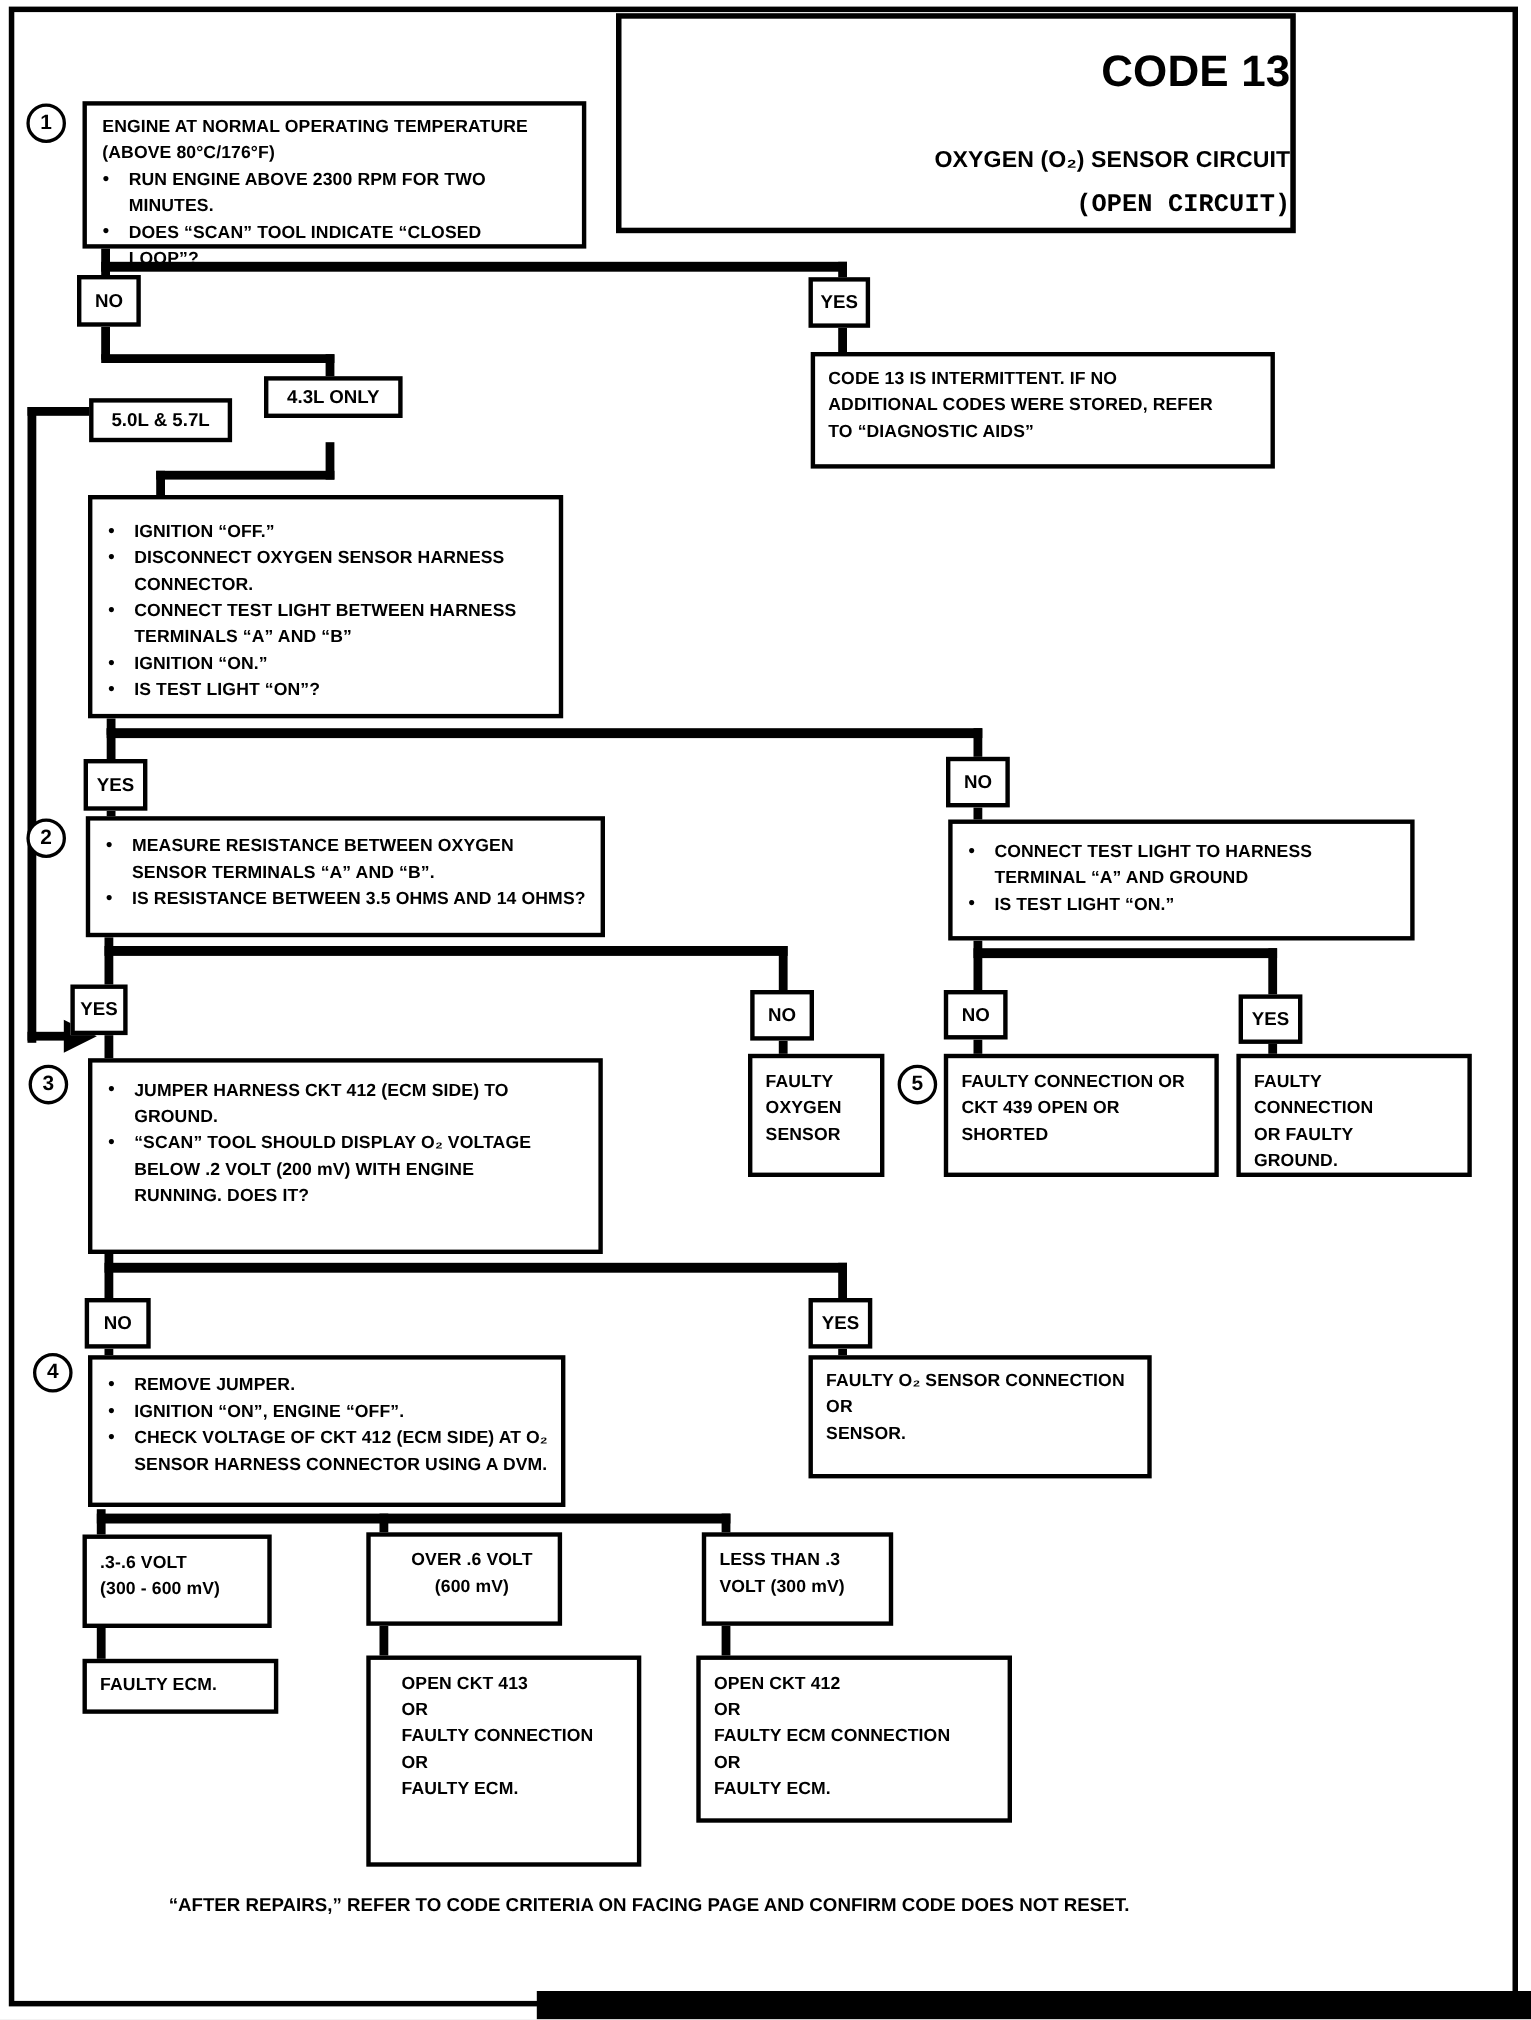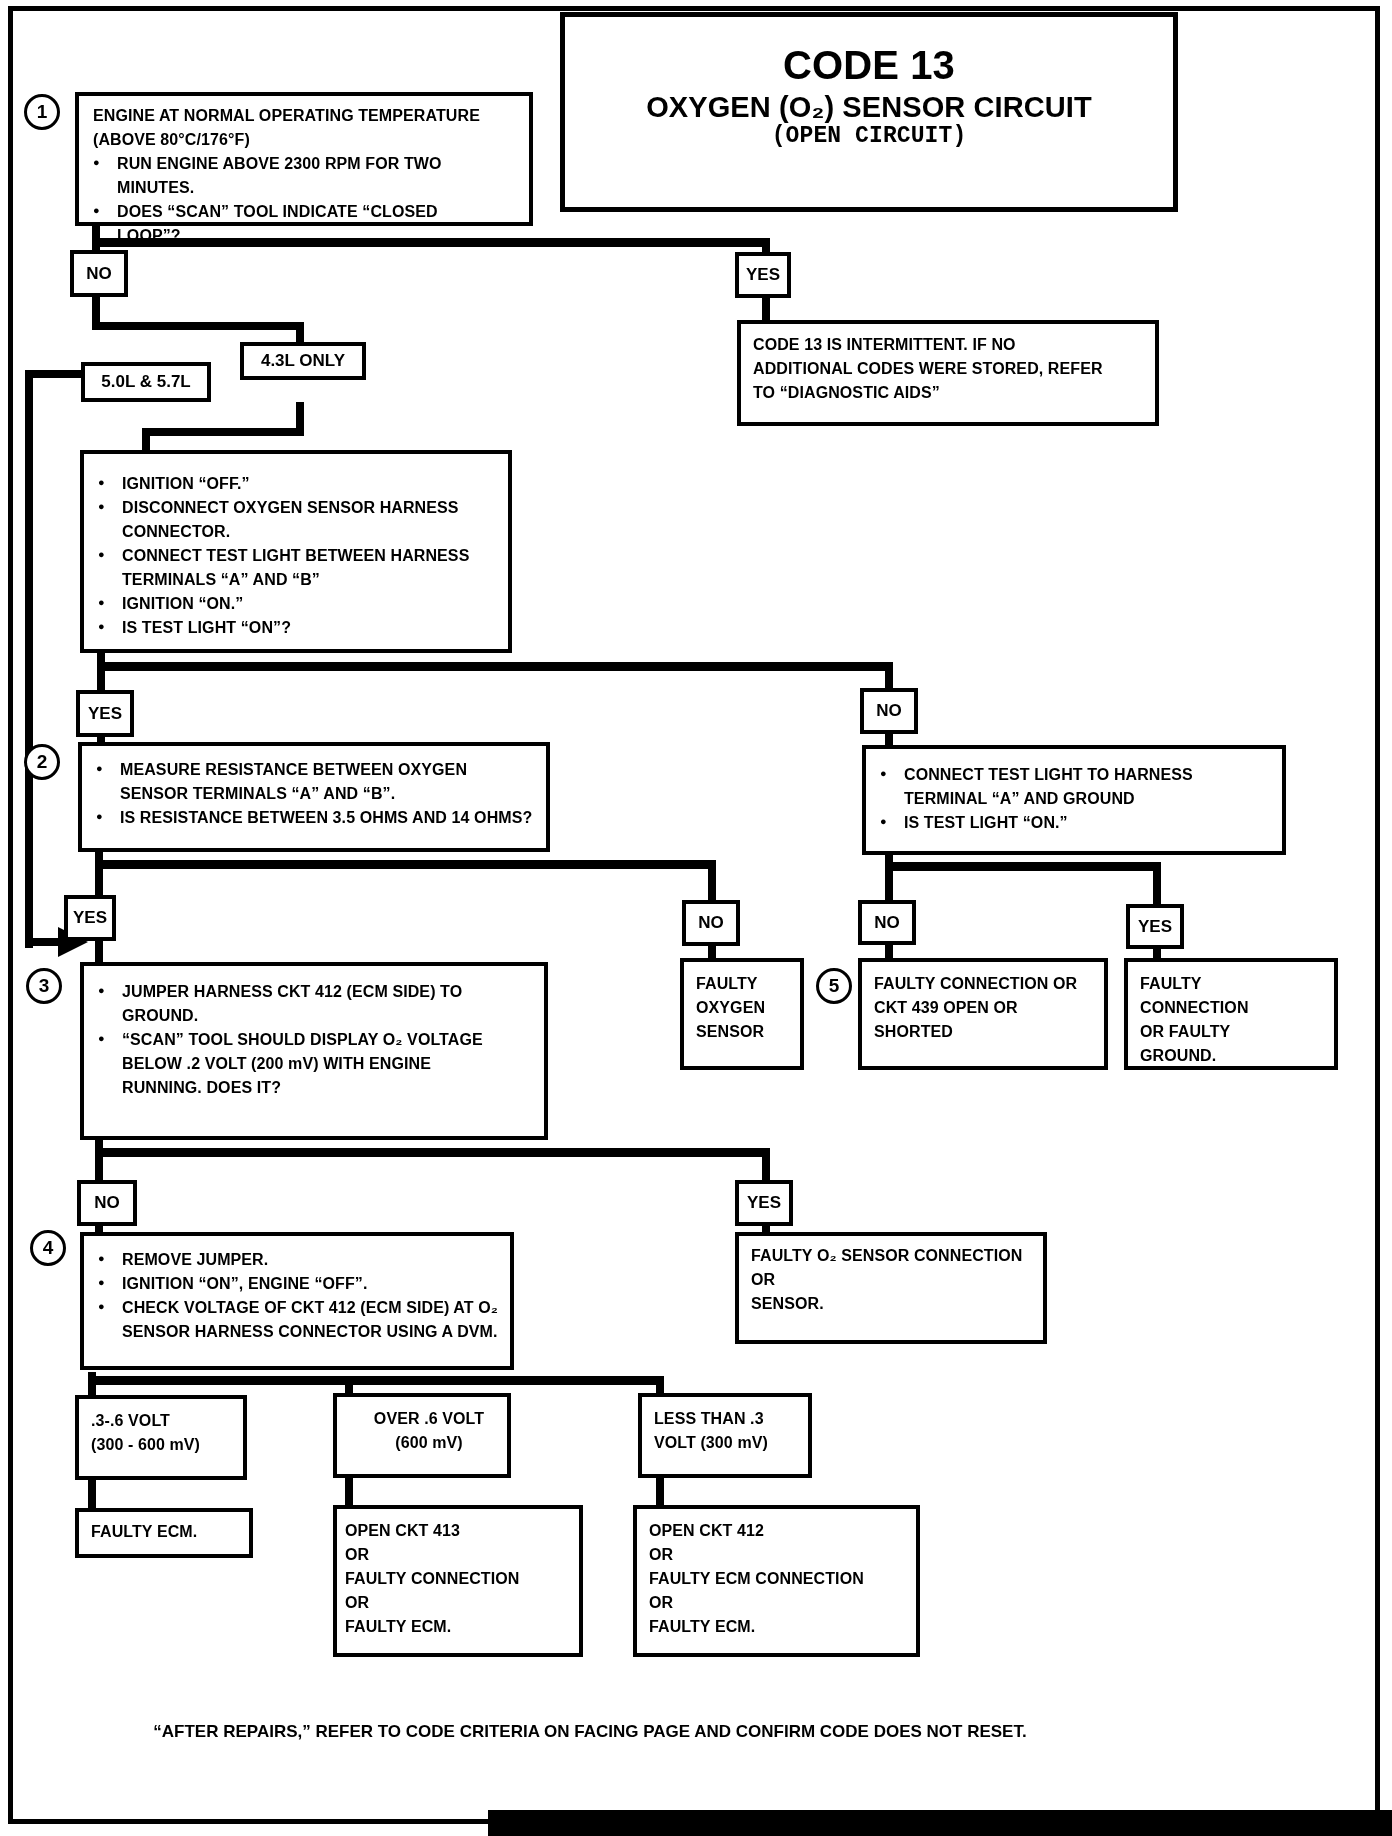--- a/index.html
+++ b/index.html
@@ -12,23 +12,23 @@
   .box{position:absolute;border:4px solid #000;background:#fff;box-sizing:border-box;font-size:16px;line-height:1.5;letter-spacing:.1px;}
   .tag{position:absolute;border:4px solid #000;background:#fff;box-sizing:border-box;display:flex;align-items:center;justify-content:center;font-size:17px;}
   .circ{position:absolute;width:36px;height:36px;border:3px solid #000;border-radius:50%;background:#fff;box-sizing:border-box;display:flex;align-items:center;justify-content:center;font-size:19px;z-index:3;}
   .ln{position:absolute;background:#000;z-index:1;}
   .box,.tag{z-index:2;}
   .arr{position:absolute;width:0;height:0;border-top:15px solid transparent;border-bottom:15px solid transparent;border-left:30px solid #000;z-index:2;}
   .pad{padding:8px 12px 8px 14px;}
   .brow{display:flex;}
   .bdot{flex:0 0 24px;text-align:left;font-size:11px;padding-top:2px;}
   .btxt{flex:1 1 auto;}
-  .title-box{display:flex;flex-direction:column;align-items:center;justify-content:flex-start;border-width:5px;padding-top:24px;}
+  .title-box{display:flex;flex-direction:column;align-items:flex-end;justify-content:flex-start;border-width:5px;padding-top:24px;gap:16px;}
   .title-code{font-size:40px;line-height:1.2;}
-  .title-circuit{font-size:29px;line-height:1.25;margin-top:0;}
+  .title-circuit{font-size:21px;line-height:1.25;margin-top:28px;}
   .title-sub{font-size:23px;line-height:1.0;font-family:Liberation Mono, monospace;}
   .center{text-align:center;}
   .footer{position:absolute;left:120px;top:1722px;width:940px;text-align:center;font-size:17px;}
   .footer .lead{}
   .bar{position:absolute;background:#000;}
 </style>
 </head>
 <body>
 
 <div class="page">
@@ -255,21 +255,21 @@
     <div>(600 mV)</div>
   </div>
   <div class="box" style="left:638px;top:1393px;width:174px;height:85px;padding:10px 6px 6px 12px">
     <div>LESS THAN .3</div>
     <div>VOLT  (300 mV)</div>
   </div>
 
   <div class="box" style="left:75px;top:1508px;width:178px;height:50px;padding:8px 6px 6px 12px">
     <div>FAULTY ECM.</div>
   </div>
-  <div class="box" style="left:333px;top:1505px;width:250px;height:152px;padding:10px 6px 6px 8px">
+  <div class="box" style="left:333px;top:1505px;width:250px;height:192px;padding:10px 6px 6px 28px">
     <div>OPEN CKT 413</div>
     <div>OR</div>
     <div>FAULTY CONNECTION</div>
     <div>OR</div>
     <div>FAULTY ECM.</div>
   </div>
   <div class="box" style="left:633px;top:1505px;width:287px;height:152px;padding:10px 6px 6px 12px">
     <div>OPEN CKT 412</div>
     <div>OR</div>
     <div>FAULTY ECM CONNECTION</div>

